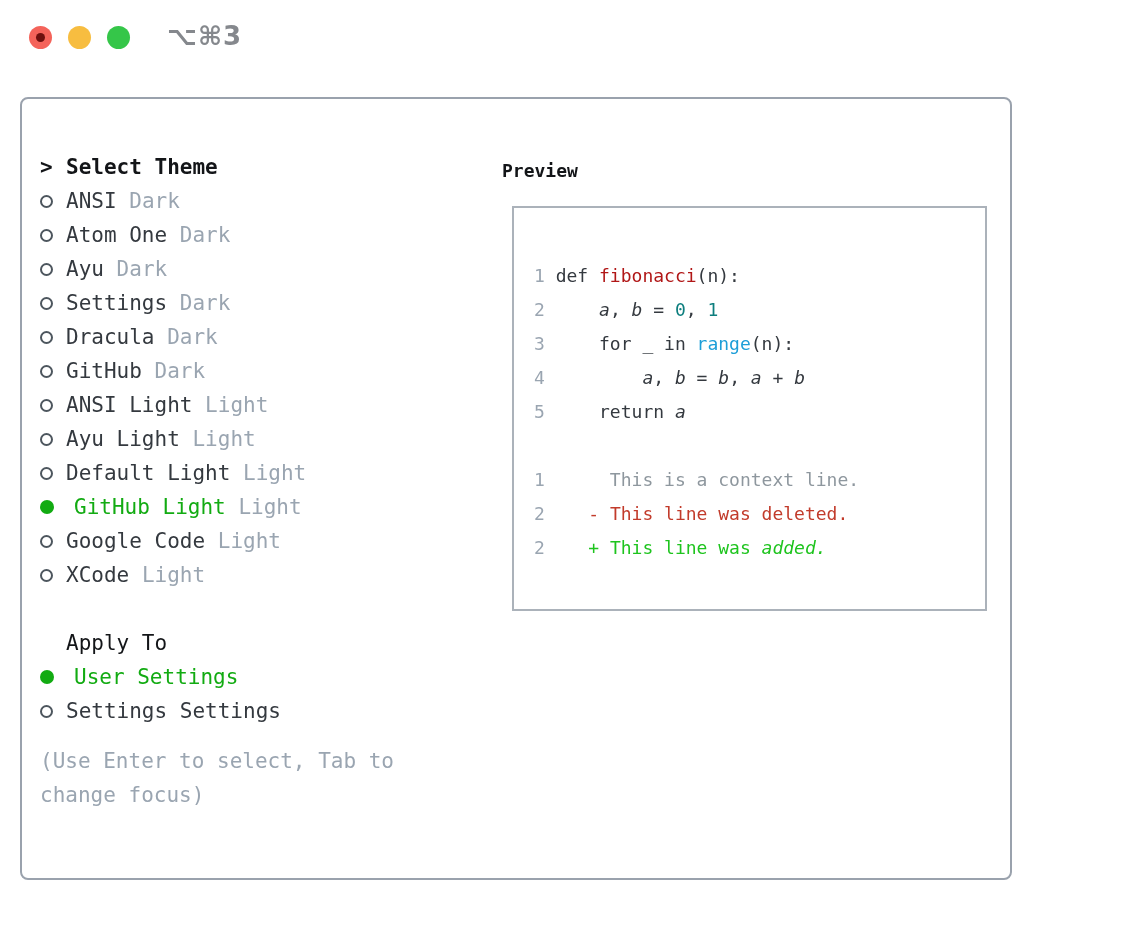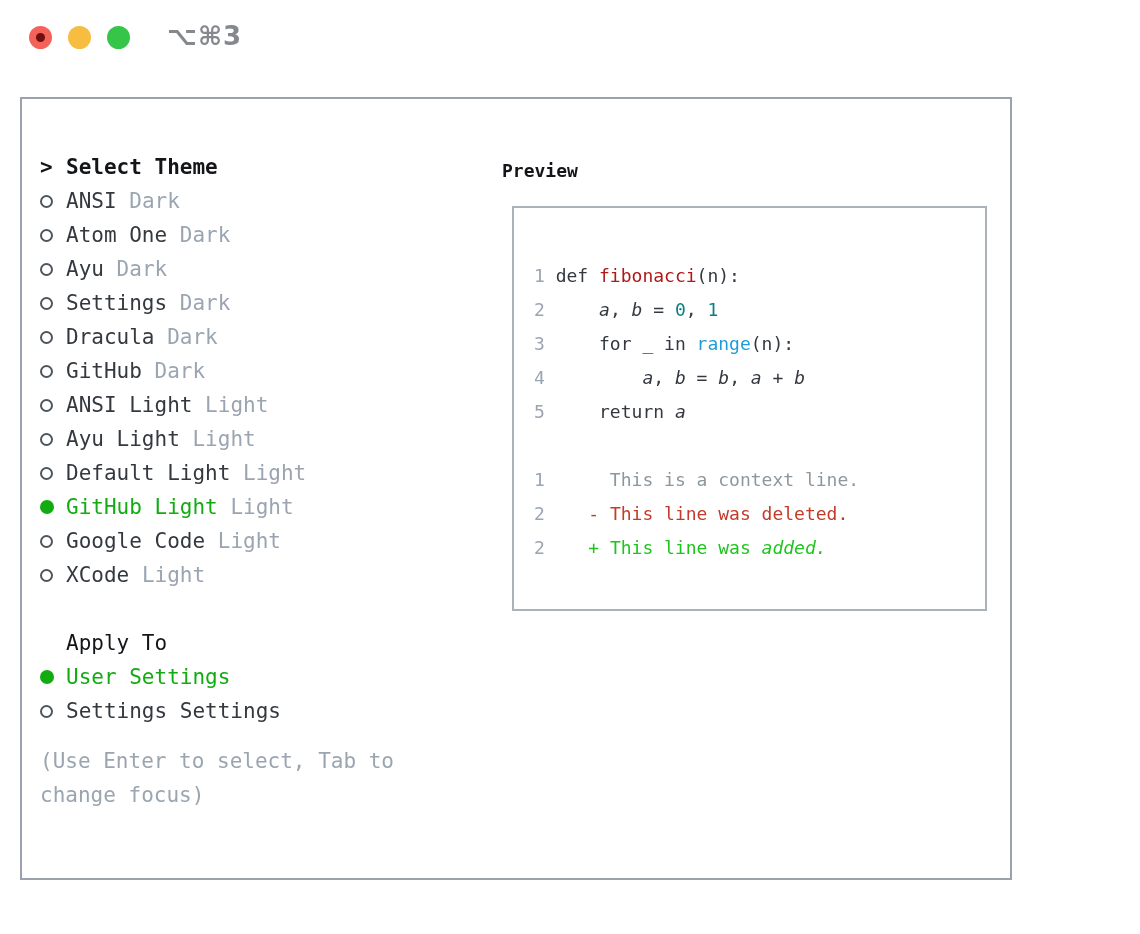--- a/index.html
+++ b/index.html
@@ -46,42 +46,42 @@
     position: absolute; left: 167px; top: 21px;
     font-size: 26px; font-weight: bold; color: var(--titlebar-gray);
     letter-spacing: 1px;
     font-family: "DejaVu Sans", sans-serif;
   }
   
   .panel {
     position: absolute; left: 20px; top: 97px;
     width: 992px; height: 783px;
     border: 2px solid var(--panel-border);
-    border-radius: 0;
+    border-radius: 8px;
     background: #ffffff;
   }
   .left-col {
     position: absolute; left: 18px; top: 51px;
     font-size: 21px;
   }
   .row { height: 34px; line-height: 34px; white-space: pre; }
   .marker {
     display: inline-block; width: 26px; vertical-align: top;
   }
   .cursor-glyph { font-weight: bold; color: var(--text-black); }
   .ring, .dot {
     display: inline-block; width: 13px; height: 13px; border-radius: 50%;
     margin-bottom: 2px; vertical-align: middle;
   }
   .ring { border: 2px solid var(--radio-ring); }
   .dot { background: var(--green-ui); width: 14px; height: 14px; }
   .hdr { font-weight: bold; color: var(--text-black); }
   .item-name { color: var(--text-dark); }
   .item-variant { color: var(--text-muted); }
-  .selected .item-name, .selected .item-label { color: var(--green-ui); }
+  .selected .item-name, .selected .item-label { color: var(--green-ui); margin-left: 8px; }
   .item-label { color: var(--text-dark); }
   .section-hdr { color: var(--text-black); }
   .apply-gap { margin-top: 34px; }
   .hint { margin-top: 16px; color: var(--text-muted); }
   
   .right-col {
     position: absolute; left: 480px; top: 55px;
     font-size: 18px;
   }
   .preview-box {

